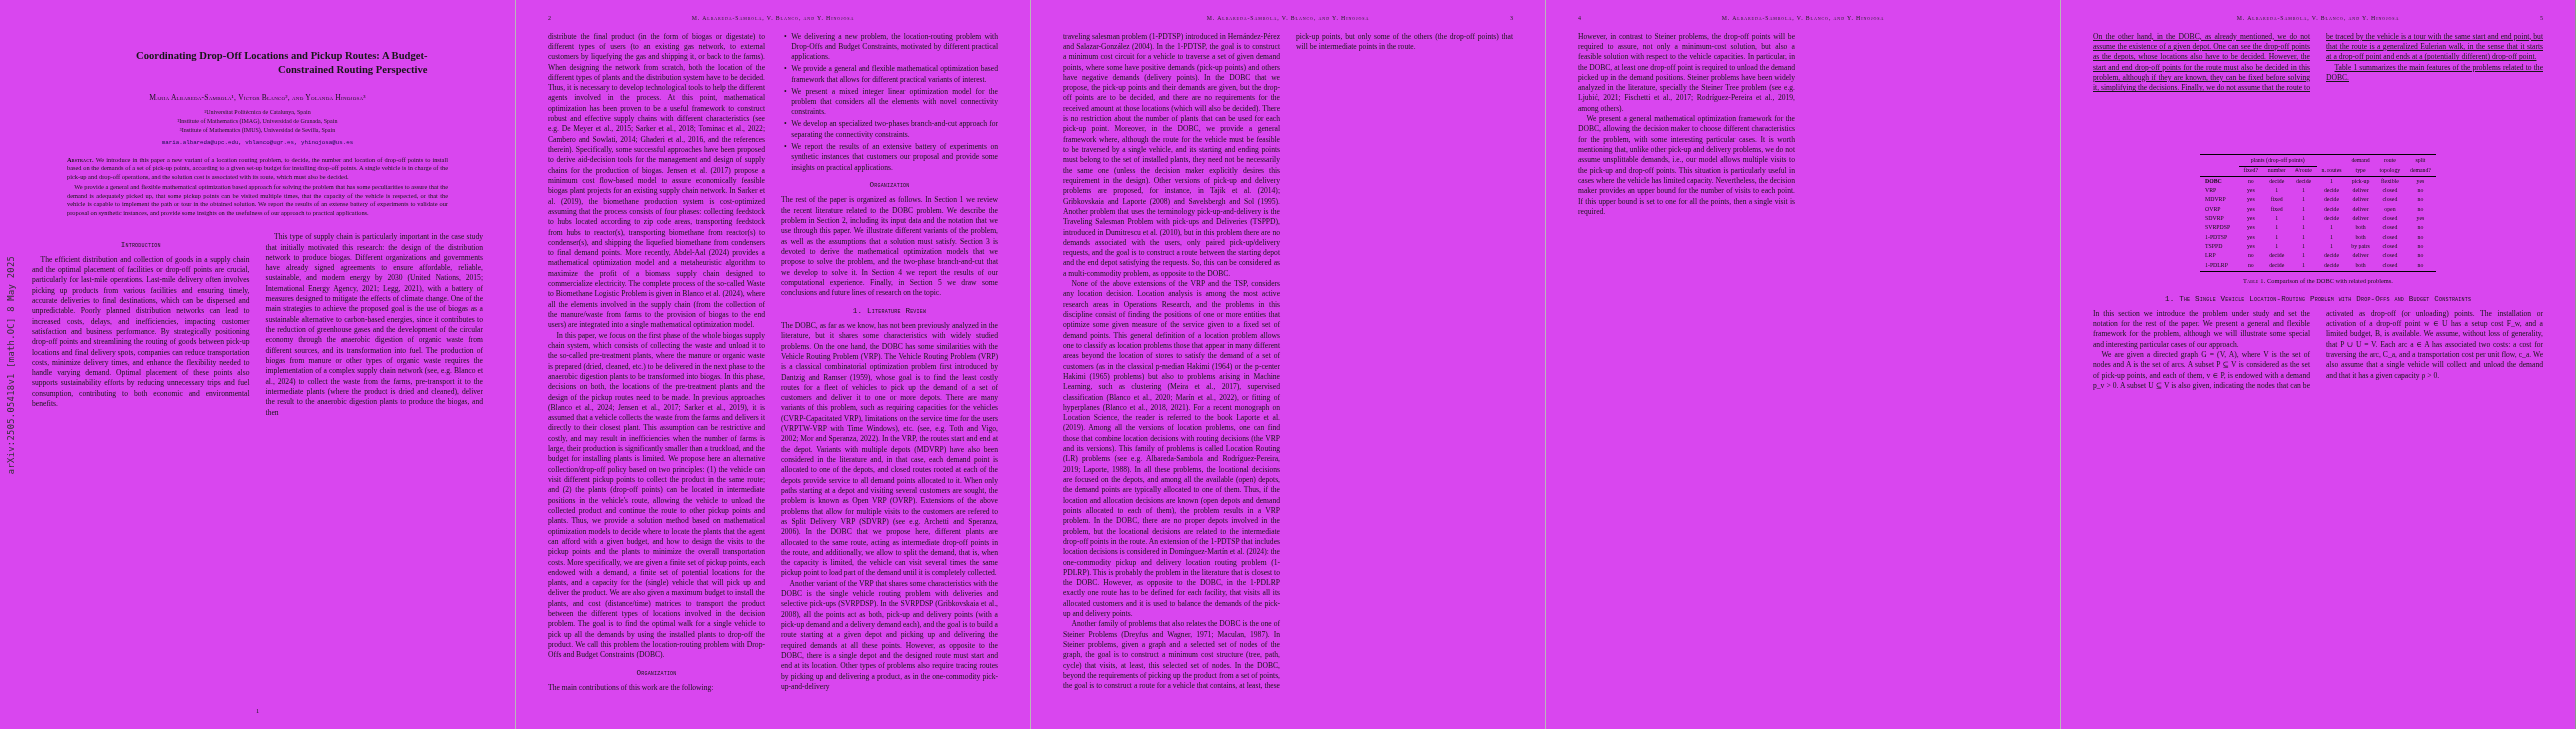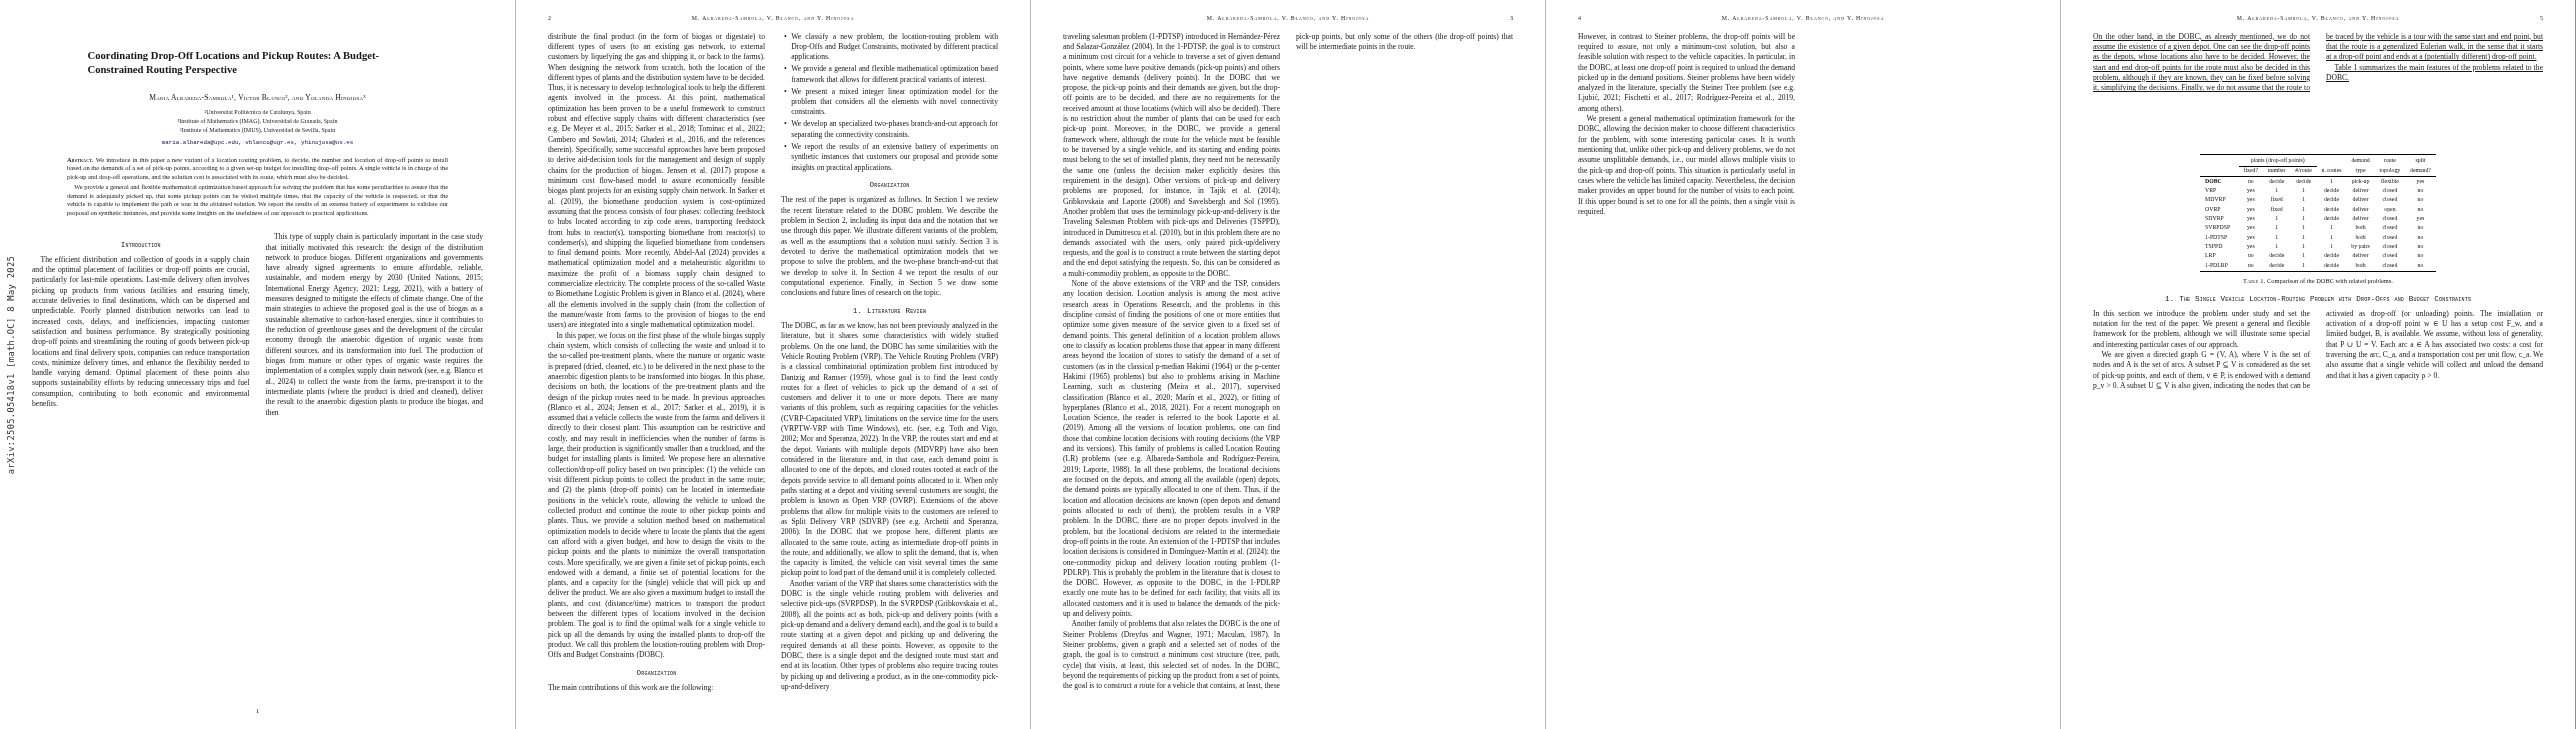--- a/index.html
+++ b/index.html
@@ -1,20 +1,20 @@
 <!DOCTYPE html>
 <html style="font-size:9.7px"><head>
 <meta charset="utf-8">
 <style>
   * { box-sizing: border-box; margin: 0; padding: 0; }
   html, body { width: 2576px; height: 729px; }
   body { background: #8f8f8f; font-family: "Liberation Serif", "DejaVu Serif", serif; }
   .sheet-row { display: flex; width: 2576px; height: 729px; }
   .page {
-    position: relative; width: 515px; height: 729px; background: #ffffff;
+    position: relative; width: 515px; height: 729px; background: #d946ef;
     padding: 17px 32px 18px; color: #161616; overflow: hidden;
   }
   .page + .page { border-left: 0.6px solid #b8b8b8; }
 
   
   .pagehead {
     position: absolute; top: 14.6px; left: 32px; right: 32px;
     display: flex; align-items: baseline;
     font-size: 5.8px; color: #222;
   }
@@ -26,21 +26,21 @@
   
   .arxiv-stamp {
     position: absolute; left: 6px; top: 50%;
     transform: rotate(-90deg) translateX(-50%); transform-origin: 0 0;
     white-space: nowrap; font-family: "DejaVu Sans Mono", "Liberation Mono", monospace;
     font-size: 8.8px; letter-spacing: 0.3px; color: #333;
   }
 
   
   .title {
-    margin: 32px auto 16px; max-width: 340px; text-align: left;
+    margin: 32px auto 16px; max-width: 340px; text-align: right;
     font-size: 10.6px; line-height: 1.3; font-weight: 700;
   }
   .authors {
     margin-top: 5px; text-align: center; font-variant: small-caps;
     font-size: 7.6px; letter-spacing: 0.2px;
   }
   .affil { text-align: center; font-size: 6px; line-height: 1.5; color: #1b1b1b; }
   .affils { margin-top: 6px; }
   .emails {
     margin-top: 4.3px; text-align: center; font-size: 5.8px;
@@ -130,21 +130,21 @@
       <span class="ph-slot right"></span>
     </div>
 
     <div class="pagebody fill">
       <p class="noindent">distribute the final product (in the form of biogas or digestate) to different types of users (to an existing gas network, to external customers by liquefying the gas and shipping it, or back to the farms). When designing the network from scratch, both the location of the different types of plants and the distribution system have to be decided. Thus, it is necessary to develop technological tools to help the different agents involved in the process. At this point, mathematical optimization has been proven to be a useful framework to construct robust and effective supply chains with different characteristics (see e.g. De Meyer et al., 2015; Sarker et al., 2018; Tominac et al., 2022; Cambero and Sowlati, 2014; Ghaderi et al., 2016, and the references therein). Specifically, some successful approaches have been proposed to derive aid-decision tools for the management and design of supply chains for the production of biogas. Jensen et al. (2017) propose a minimum cost flow-based model to assure economically feasible biogas plant projects for an existing supply chain network. In Sarker et al. (2019), the biomethane production system is cost-optimized assuming that the process consists of four phases: collecting feedstock to hubs located according to zip code areas, transporting feedstock from hubs to reactor(s), transporting biomethane from reactor(s) to condenser(s), and shipping the liquefied biomethane from condensers to final demand points. More recently, Abdel-Aal (2024) provides a mathematical optimization model and a metaheuristic algorithm to maximize the profit of a biomass supply chain designed to commercialize electricity. The complete process of the so-called Waste to Biomethane Logistic Problem is given in Blanco et al. (2024), where all the elements involved in the supply chain (from the collection of the manure/waste from farms to the provision of biogas to the end users) are integrated into a single mathematical optimization model.</p>
       <p class="para">In this paper, we focus on the first phase of the whole biogas supply chain system, which consists of collecting the waste and unload it to the so-called pre-treatment plants, where the manure or organic waste is prepared (dried, cleaned, etc.) to be delivered in the next phase to the anaerobic digestion plants to be transformed into biogas. In this phase, decisions on both, the locations of the pre-treatment plants and the design of the pickup routes need to be made. In previous approaches (Blanco et al., 2024; Jensen et al., 2017; Sarker et al., 2019), it is assumed that a vehicle collects the waste from the farms and delivers it directly to their closest plant. This assumption can be restrictive and costly, and may result in inefficiencies when the number of farms is large, their production is significantly smaller than a truckload, and the budget for installing plants is limited. We propose here an alternative collection/drop-off policy based on two principles: (1) the vehicle can visit different pickup points to collect the product in the same route; and (2) the plants (drop-off points) can be located in intermediate positions in the vehicle's route, allowing the vehicle to unload the collected product and continue the route to other pickup points and plants. Thus, we provide a solution method based on mathematical optimization models to decide where to locate the plants that the agent can afford with a given budget, and how to design the visits to the pickup points and the plants to minimize the overall transportation costs. More specifically, we are given a finite set of pickup points, each endowed with a demand, a finite set of potential locations for the plants, and a capacity for the (single) vehicle that will pick up and deliver the product. We are also given a maximum budget to install the plants, and cost (distance/time) matrices to transport the product between the different types of locations involved in the decision problem. The goal is to find the optimal walk for a single vehicle to pick up all the demands by using the installed plants to drop-off the product. We call this problem the location-routing problem with Drop-Offs and Budget Constraints (DOBC).</p>
 
       <h2 class="sechead">Organization</h2>
       <p class="noindent">The main contributions of this work are the following:</p>
       <ul class="contribs">
-        <li>We classify a new problem, the location-routing problem with Drop-Offs and Budget Constraints, motivated by different practical applications.</li>
+        <li>We delivering a new problem, the location-routing problem with Drop-Offs and Budget Constraints, motivated by different practical applications.</li>
         <li>We provide a general and flexible mathematical optimization based framework that allows for different practical variants of interest.</li>
         <li>We present a mixed integer linear optimization model for the problem that considers all the elements with novel connectivity constraints.</li>
         <li>We develop an specialized two-phases branch-and-cut approach for separating the connectivity constraints.</li>
         <li>We report the results of an extensive battery of experiments on synthetic instances that customers our proposal and provide some insights on practical applications.</li>
       </ul>
 
       <h2 class="sechead">Organization</h2>
       <p class="noindent">The rest of the paper is organized as follows. In Section 1 we review the recent literature related to the DOBC problem. We describe the problem in Section 2, including its input data and the notation that we use through this paper. We illustrate different variants of the problem, as well as the assumptions that a solution must satisfy. Section 3 is devoted to derive the mathematical optimization models that we propose to solve the problem, and the two-phase branch-and-cut that we develop to solve it. In Section 4 we report the results of our computational experience. Finally, in Section 5 we draw some conclusions and future lines of research on the topic.</p>
 
       <h2 class="sechead">1. Literature Review</h2>

